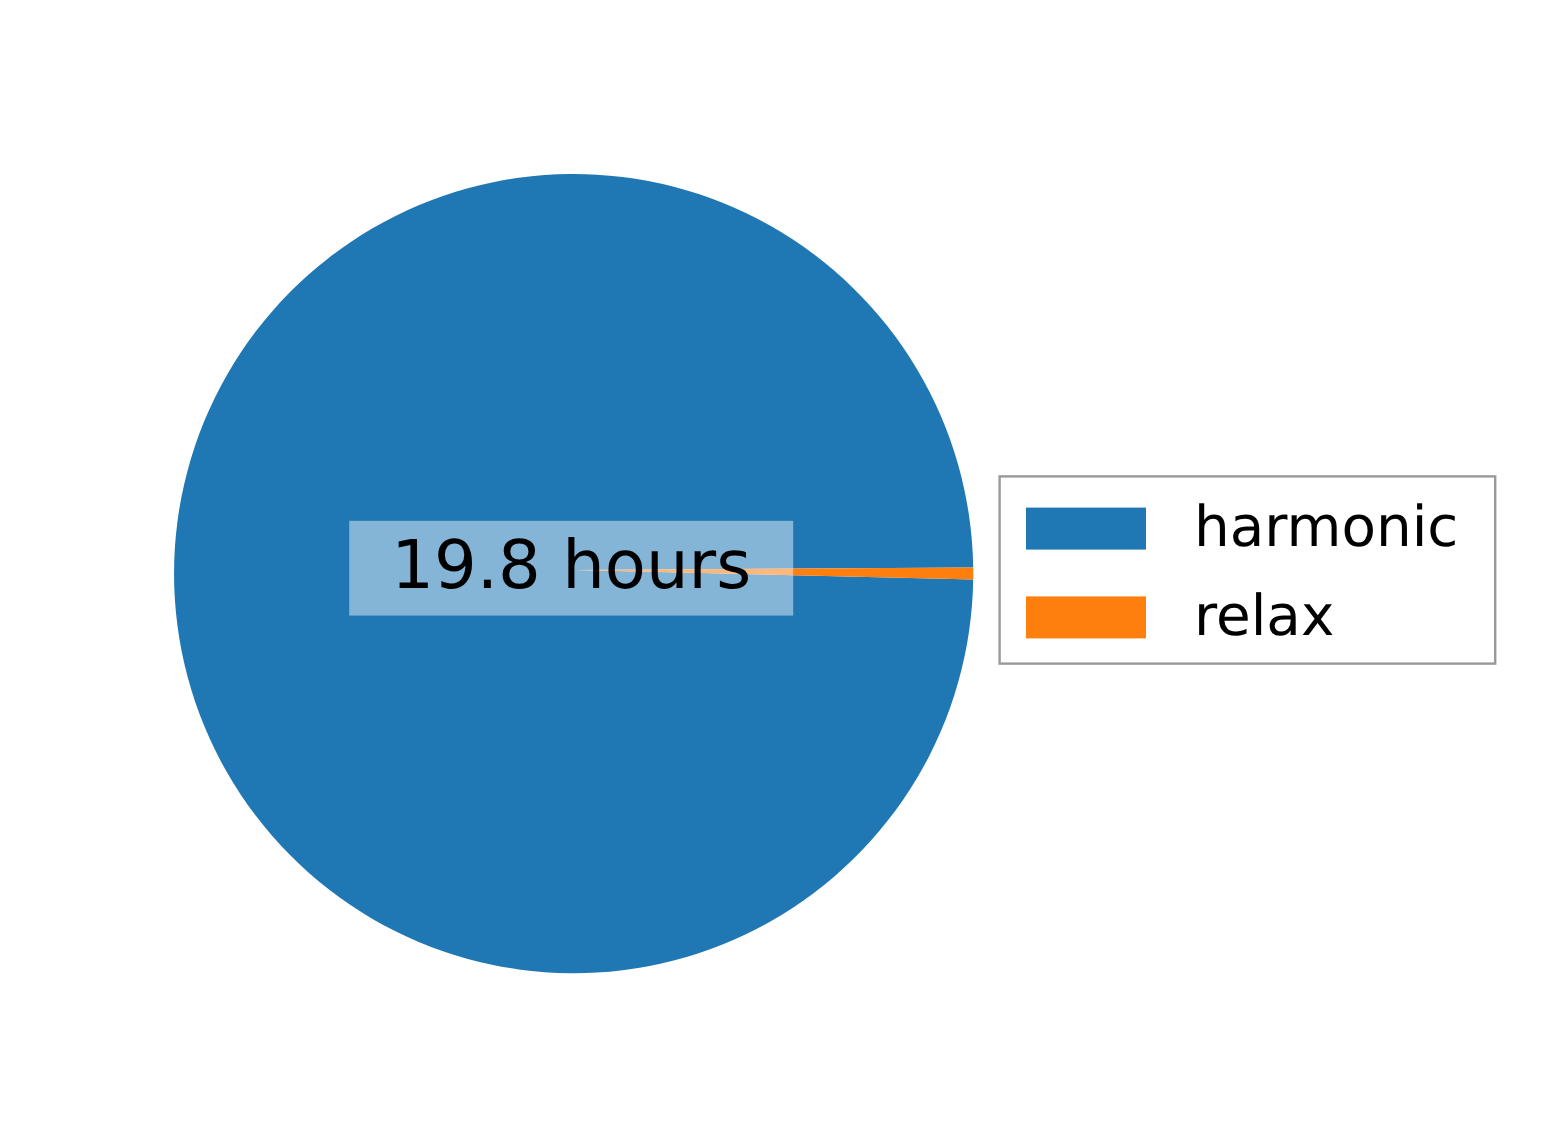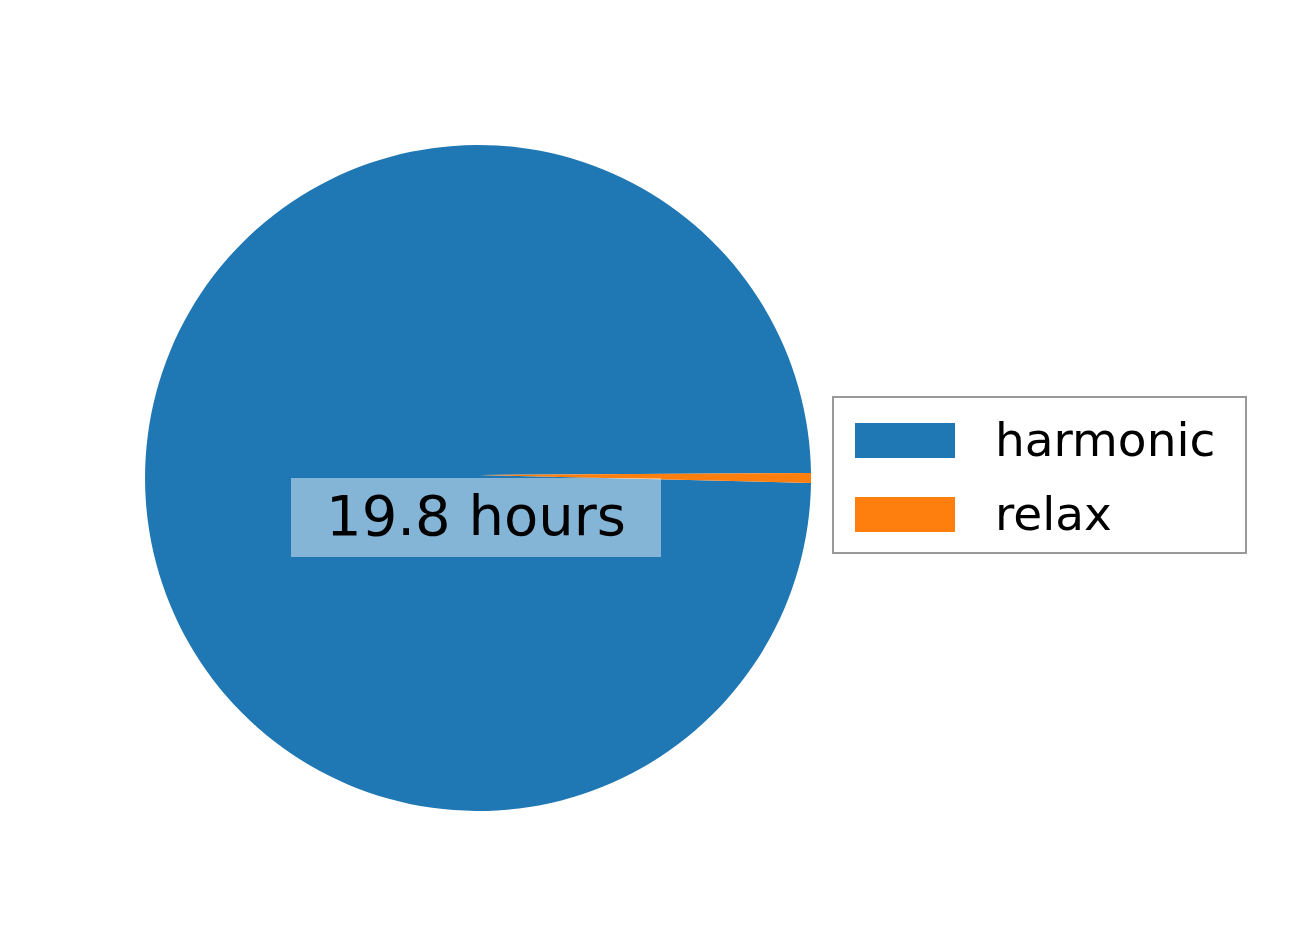--- a/index.html
+++ b/index.html
@@ -43,21 +43,20 @@
     font-size: 56px;
     line-height: 1;
     letter-spacing: 0px;
   }
   #label-harmonic {
     left: 291px;
     top: 434px;
     width: 370px;
     height: 79px;
     background: rgba(255, 255, 255, 0.45);
-    margin-top: 44px;
   }
   #label-harmonic .pie-label-text {
     position: relative;
     top: -2px;
   }
   
   #legend {
     position: absolute;
     left: 832px;
     top: 396px;

